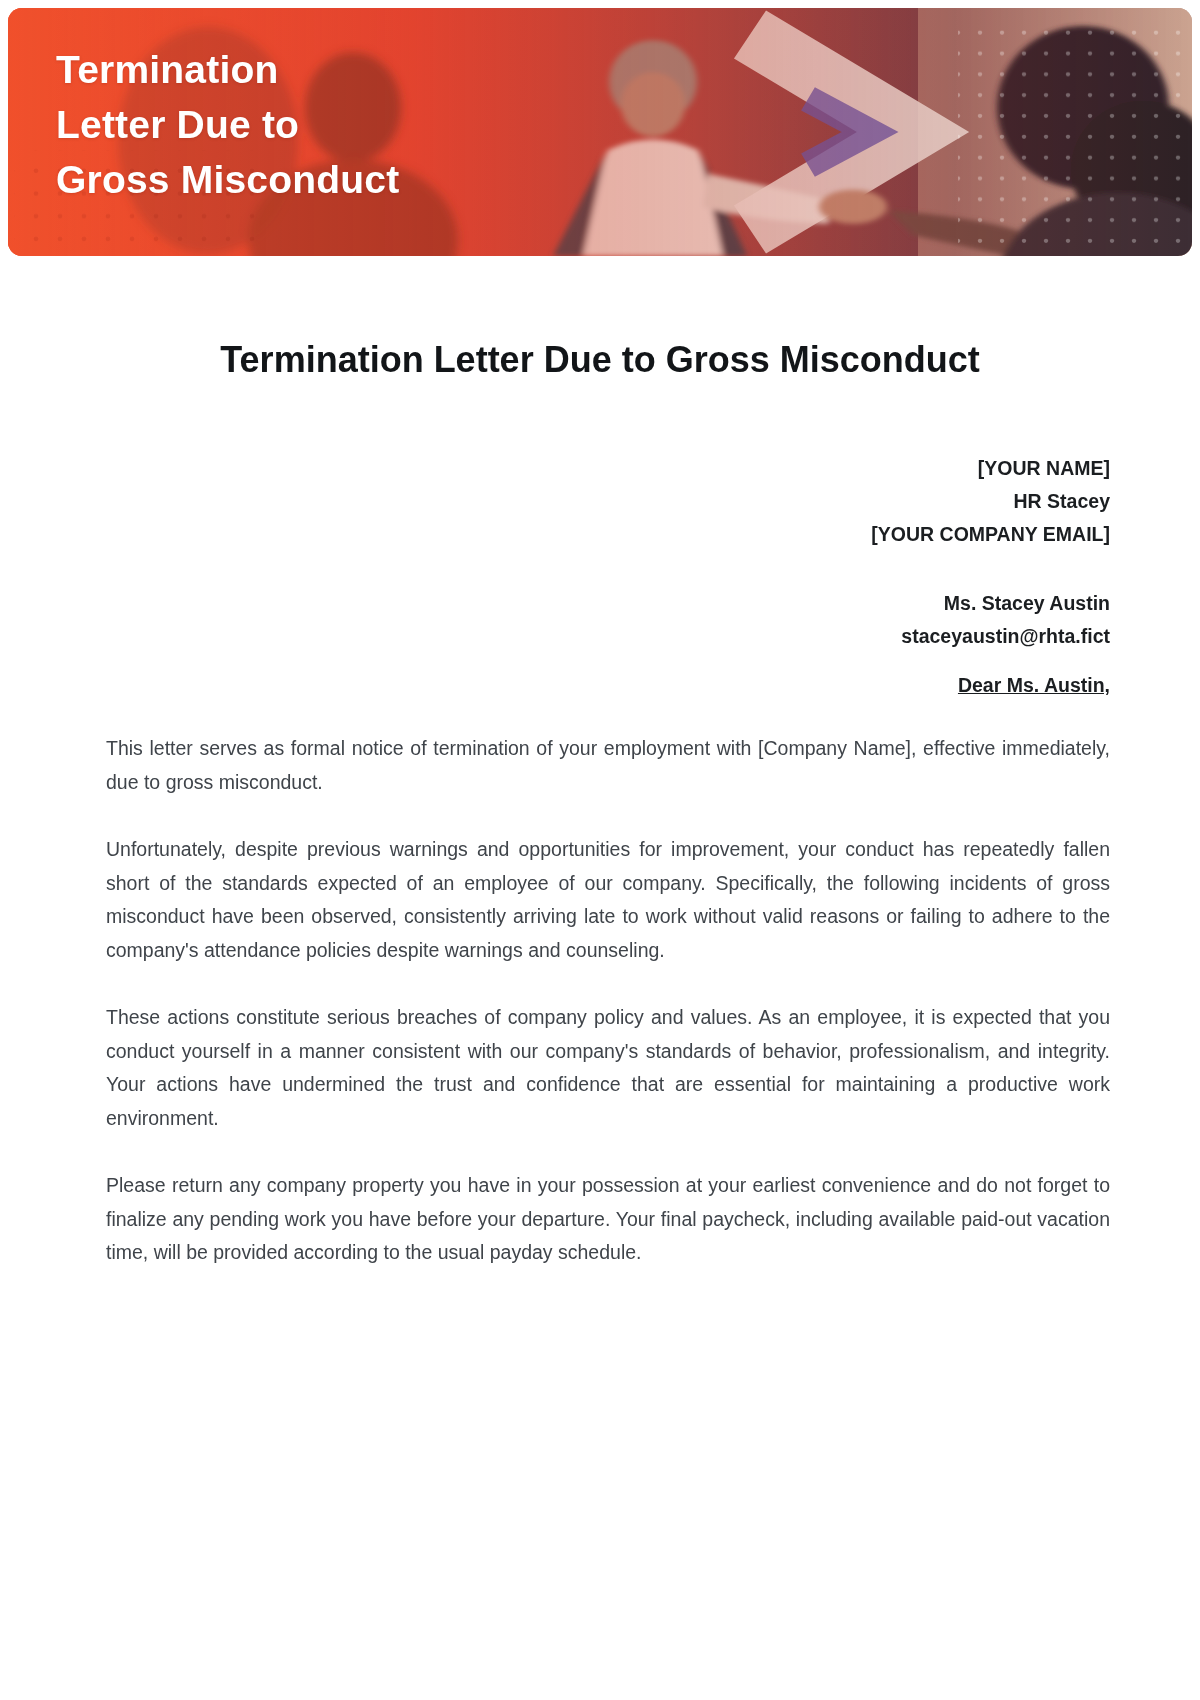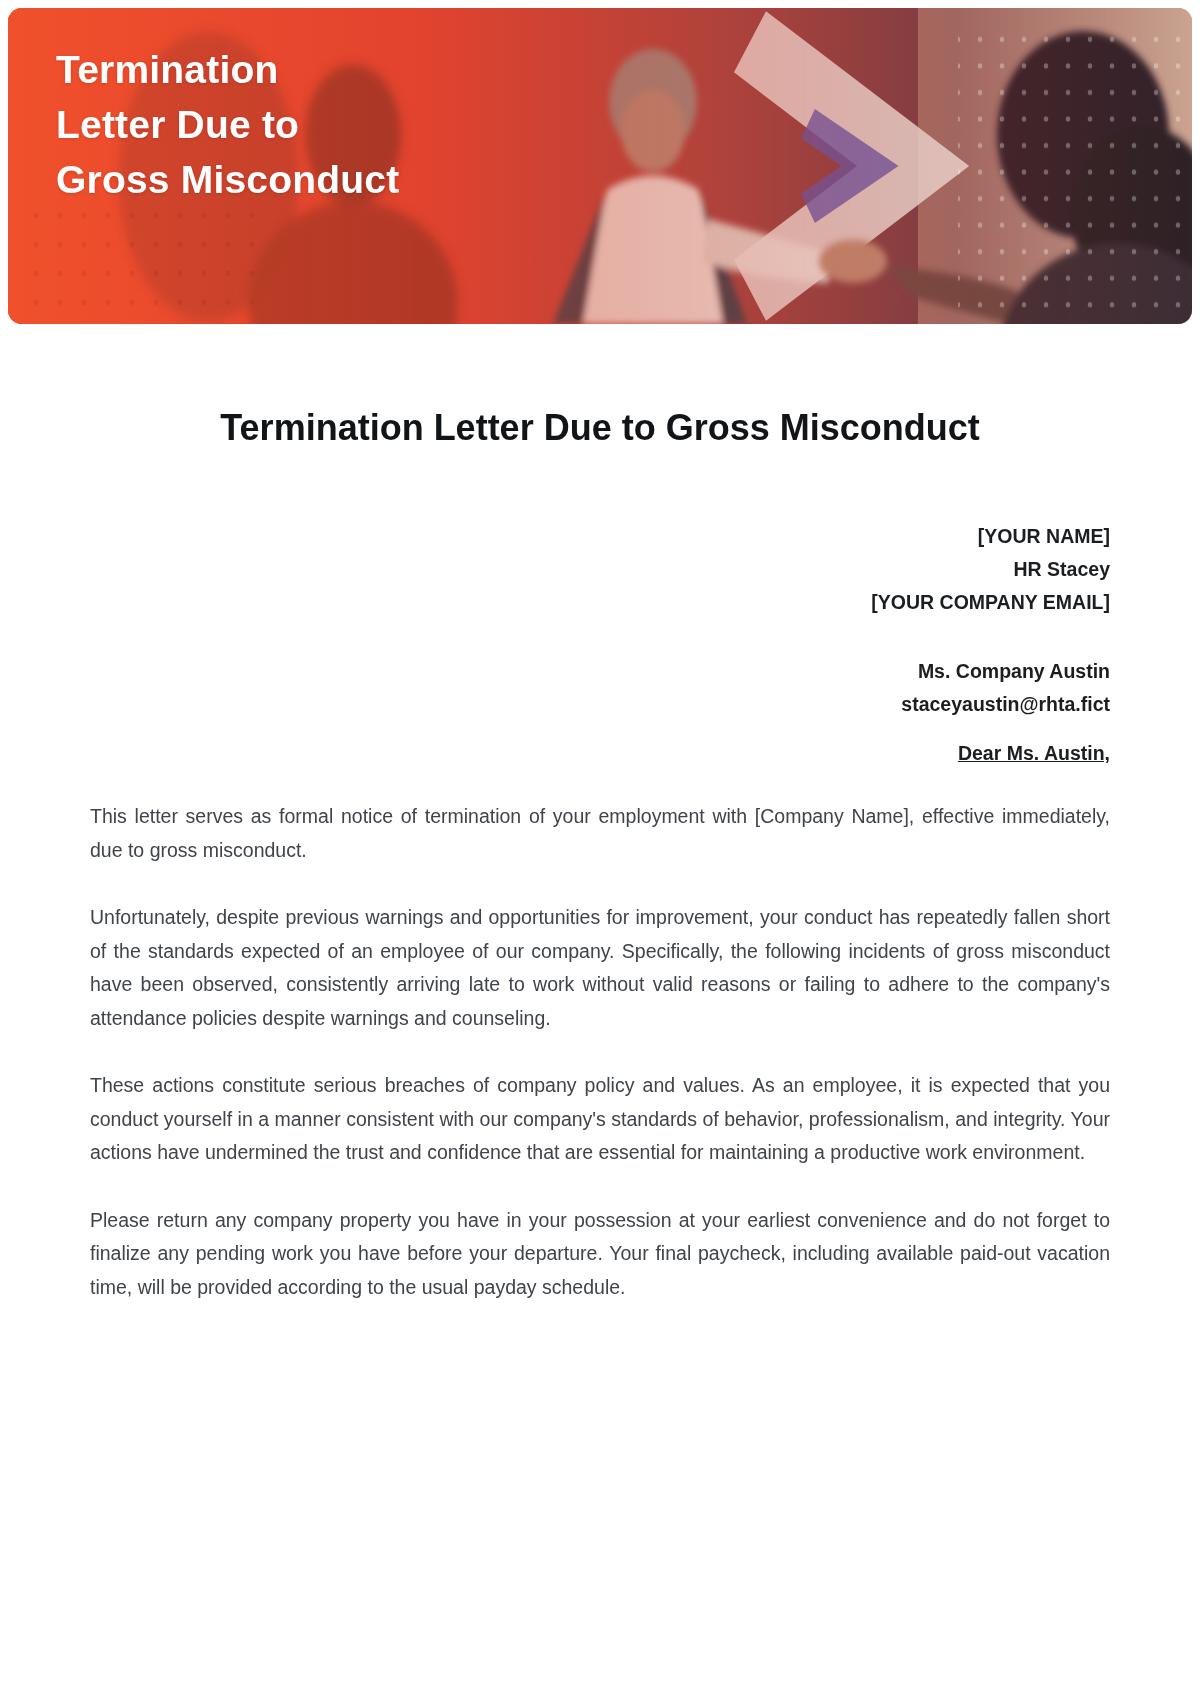--- a/index.html
+++ b/index.html
@@ -18,21 +18,21 @@
     position: relative;
     width: 1200px;
     height: 1700px;
     background: #ffffff;
   }
 
   
   .banner {
     position: relative;
     margin: 8px 8px 0 8px;
-    height: 316px;
+    height: 248px;
     border-radius: 14px;
     overflow: hidden;
     background: linear-gradient(95deg, #f0512c 0%, #e04330 45%, #8f4040 75%, #c9a294 100%);
   }
   .banner svg {
     position: absolute;
     inset: 0;
     width: 100%;
     height: 100%;
     display: block;
@@ -69,21 +69,21 @@
     font-weight: bold;
     color: #1b1e21;
     text-align: right;
   }
   .block div { margin: 0; }
   .sender-block    { margin-top: 66px; }
   .date-line       { margin-top: 31px; }
   .recipient-block { margin-top: 36px; }
   .salutation      { margin-top: 16px; text-decoration: underline; }
   .paragraphs p {
-    margin: 34px 0 0 0;
+    margin: 34px 0 0 16px;
     font-size: 19.5px;
     line-height: 33.5px;
     font-weight: normal;
     color: #3f444a;
     text-align: justify;
   }
   .paragraphs { margin-top: -4px; }
 </style>
 </head>
 <body>
@@ -174,21 +174,21 @@
     <h1 class="doc-title">Termination Letter Due to Gross Misconduct</h1>
 
     <section class="block sender-block">
       <div>[YOUR NAME]</div>
       <div>HR Stacey</div>
       <div>[YOUR COMPANY EMAIL]</div>
     </section>
 
 
     <section class="block recipient-block">
-      <div>Ms. Company Austin</div>
+      <div>Ms. Stacey Austin</div>
       <div>staceyaustin@rhta.fict</div>
     </section>
 
     <div class="block salutation">Dear Ms. Austin,</div>
 
     <section class="paragraphs">
       <p>This letter serves as formal notice of termination of your employment with [Company Name], effective immediately, due to gross misconduct.</p>
       <p>Unfortunately, despite previous warnings and opportunities for improvement, your conduct has repeatedly fallen short of the standards expected of an employee of our company. Specifically, the following incidents of gross misconduct have been observed, consistently arriving late to work without valid reasons or failing to adhere to the company's attendance policies despite warnings and counseling.</p>
       <p>These actions constitute serious breaches of company policy and values. As an employee, it is expected that you conduct yourself in a manner consistent with our company's standards of behavior, professionalism, and integrity. Your actions have undermined the trust and confidence that are essential for maintaining a productive work environment.</p>
       <p>Please return any company property you have in your possession at your earliest convenience and do not forget to finalize any pending work you have before your departure. Your final paycheck, including available paid-out vacation time, will be provided according to the usual payday schedule.</p>

